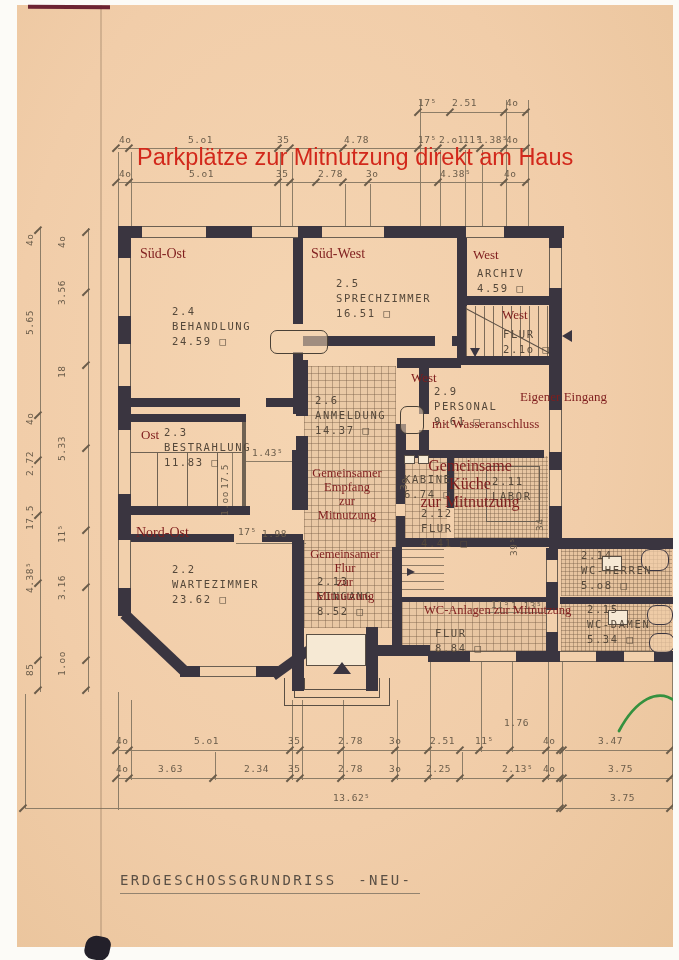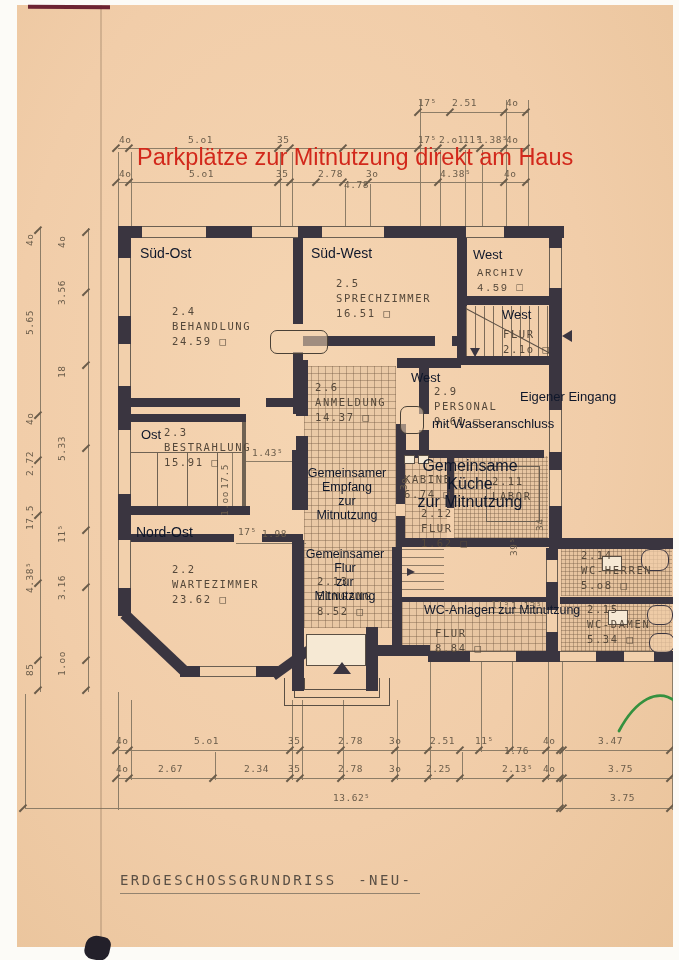--- a/index.html
+++ b/index.html
@@ -14,21 +14,21 @@
         background-image:repeating-linear-gradient(0deg, rgba(118,93,70,.42) 0 1px, transparent 1px 7px),
                          repeating-linear-gradient(90deg, rgba(118,93,70,.42) 0 1px, transparent 1px 7px);}
   .tile.fine{background-image:repeating-linear-gradient(0deg, rgba(118,93,70,.40) 0 1px, transparent 1px 4px),
                               repeating-linear-gradient(90deg, rgba(118,93,70,.40) 0 1px, transparent 1px 4px);}
   .tline{position:absolute;background:#6f6253;z-index:20;}
   .dimline{position:absolute;background:#8d7d67;z-index:14;}
   .tick{position:absolute;width:1.5px;height:10px;background:#6a5c4a;transform:rotate(45deg);z-index:15;}
   .dim{position:absolute;font-size:9.5px;color:#6a5c4a;white-space:nowrap;z-index:40;letter-spacing:.5px;}
   .vdim{transform-origin:0 0;transform:rotate(-90deg);}
   .room{position:absolute;font-size:10.5px;line-height:15px;letter-spacing:1.6px;color:#55483a;white-space:pre;z-index:42;}
-  .red{position:absolute;font-family:Liberation Sans, sans-serif;color:#0f172a;z-index:60;white-space:pre-line;line-height:1.13;}
+  .red{position:absolute;font-family:Liberation Serif, serif;color:#7f1d1d;z-index:60;white-space:pre-line;line-height:1.13;}
   .red.center{text-align:center;}
   #red-title{position:absolute;left:137px;top:144px;font-family:"Liberation Sans",sans-serif;
              font-size:23.5px;color:#d2281b;z-index:62;white-space:nowrap;}
   #drawing-title{position:absolute;left:120px;top:872px;font-size:14px;letter-spacing:2.4px;color:#5b5045;
                  border-bottom:1px solid #93836f;padding:0 8px 5px 0;z-index:40;white-space:pre;}
   .stairs1{position:absolute;z-index:12;background-image:repeating-linear-gradient(90deg, rgba(86,74,61,.75) 0 1px, transparent 1px 9px);}
   .stairs2{position:absolute;z-index:12;background-image:repeating-linear-gradient(0deg, rgba(86,74,61,.65) 0 1px, transparent 1px 8px);}
   .diag{position:absolute;height:1.2px;background:#5a4f44;transform-origin:0 0;z-index:13;}
   .awall{position:absolute;background:#3a3540;transform-origin:0 0;z-index:30;}
   .step{position:absolute;border:1.2px solid #5a4f44;border-top:none;box-sizing:border-box;z-index:24;}
@@ -259,43 +259,43 @@
       <div class="arrow" style="left: 333px; top: 662px; border-left: 9px solid transparent; border-right: 9px solid transparent; border-bottom: 12px solid rgb(58, 53, 64);"></div>
       <div class="arrow" style="left: 470px; top: 348px; border-left: 5px solid transparent; border-right: 5px solid transparent; border-top: 9px solid rgb(58, 53, 64);"></div>
       <div class="arrow" style="left: 562px; top: 330px; border-top: 6px solid transparent; border-bottom: 6px solid transparent; border-right: 10px solid rgb(58, 53, 64);"></div>
       <div class="arrow" style="left: 407px; top: 568px; border-top: 4px solid transparent; border-bottom: 4px solid transparent; border-left: 8px solid rgb(58, 53, 64);"></div>
       <div class="room" style="left: 172px; top: 304px;">2.4
 BEHANDLUNG
 24.59 □</div>
       <div class="room" style="left: 336px; top: 276px;">2.5
 SPRECHZIMMER
 16.51 □</div>
-      <div class="room" style="left: 477px; top: 266px; font-family: Liberation Mono, monospace;">ARCHIV
+      <div class="room" style="left: 477px; top: 266px;">ARCHIV
 4.59 □</div>
       <div class="room" style="left: 503px; top: 327px;">FLUR
 2.1o □</div>
-      <div class="room" style="left: 315px; top: 380px;">2.6
+      <div class="room" style="left: 315px; top: 393px;">2.6
 ANMELDUNG
 14.37 □</div>
       <div class="room" style="left: 434px; top: 384px;">2.9
 PERSONAL
 9.61 □</div>
       <div class="room" style="left: 164px; top: 425px;">2.3
 BESTRAHLUNG
-15.91 □</div>
+11.83 □</div>
       <div class="room" style="left: 172px; top: 562px;">2.2
 WARTEZIMMER
 23.62 □</div>
       <div class="room" style="left: 404px; top: 472px;">KABINE
 6.74 □</div>
       <div class="room" style="left: 492px; top: 474px;">2.11
 LABOR</div>
       <div class="room" style="left: 421px; top: 506px;">2.12
 FLUR
-1.62 □</div>
+4.41 □</div>
       <div class="room" style="left: 317px; top: 574px;">2.13
 EINGANG
 8.52 □</div>
       <div class="room" style="left: 435px; top: 626px;">FLUR
 8.84 □</div>
       <div class="room" style="left: 581px; top: 548px;">2.14
 WC-HERREN
 5.o8 □</div>
       <div class="room" style="left: 587px; top: 602px;">2.15
 WC-DAMEN
@@ -320,45 +320,45 @@
 Flur
 zur
 Mitnutzung</div>
       <div class="red" style="left: 424px; top: 603px; font-size: 12.5px;">WC-Anlagen zur Mitnutzung</div>
       <div class="dim" style="left: 418px; top: 97px;">17⁵</div>
       <div class="dim" style="left: 452px; top: 97px;">2.51</div>
       <div class="dim" style="left: 506px; top: 97px;">4o</div>
       <div class="dim" style="left: 119px; top: 134px;">4o</div>
       <div class="dim" style="left: 188px; top: 134px;">5.o1</div>
       <div class="dim" style="left: 277px; top: 134px;">35</div>
-      <div class="dim" style="left: 344px; top: 134px; margin-top: 45px;">4.78</div>
+      <div class="dim" style="left: 344px; top: 134px;">4.78</div>
       <div class="dim" style="left: 418px; top: 134px;">17⁵</div>
       <div class="dim" style="left: 439px; top: 134px;">2.o1</div>
       <div class="dim" style="left: 463px; top: 134px;">11⁵</div>
       <div class="dim" style="left: 477px; top: 134px;">1.38⁵</div>
       <div class="dim" style="left: 506px; top: 134px;">4o</div>
       <div class="dim" style="left: 119px; top: 168px;">4o</div>
       <div class="dim" style="left: 189px; top: 168px;">5.o1</div>
       <div class="dim" style="left: 276px; top: 168px;">35</div>
       <div class="dim" style="left: 318px; top: 168px;">2.78</div>
       <div class="dim" style="left: 366px; top: 168px;">3o</div>
       <div class="dim" style="left: 440px; top: 168px;">4.38⁵</div>
       <div class="dim" style="left: 504px; top: 168px;">4o</div>
       <div class="dim" style="left: 116px; top: 735px;">4o</div>
       <div class="dim" style="left: 194px; top: 735px;">5.o1</div>
       <div class="dim" style="left: 288px; top: 735px;">35</div>
       <div class="dim" style="left: 338px; top: 735px;">2.78</div>
       <div class="dim" style="left: 389px; top: 735px;">3o</div>
       <div class="dim" style="left: 430px; top: 735px;">2.51</div>
       <div class="dim" style="left: 475px; top: 735px;">11⁵</div>
-      <div class="dim" style="left: 504px; top: 745px;">1.76</div>
+      <div class="dim" style="left: 504px; top: 717px;">1.76</div>
       <div class="dim" style="left: 543px; top: 735px;">4o</div>
       <div class="dim" style="left: 598px; top: 735px;">3.47</div>
       <div class="dim" style="left: 116px; top: 763px;">4o</div>
-      <div class="dim" style="left: 158px; top: 763px;">2.67</div>
+      <div class="dim" style="left: 158px; top: 763px;">3.63</div>
       <div class="dim" style="left: 244px; top: 763px;">2.34</div>
       <div class="dim" style="left: 288px; top: 763px;">35</div>
       <div class="dim" style="left: 338px; top: 763px;">2.78</div>
       <div class="dim" style="left: 389px; top: 763px;">3o</div>
       <div class="dim" style="left: 426px; top: 763px;">2.25</div>
       <div class="dim" style="left: 502px; top: 763px;">2.13⁵</div>
       <div class="dim" style="left: 543px; top: 763px;">4o</div>
       <div class="dim" style="left: 608px; top: 763px;">3.75</div>
       <div class="dim" style="left: 333px; top: 792px;">13.62⁵</div>
       <div class="dim" style="left: 610px; top: 792px;">3.75</div>

